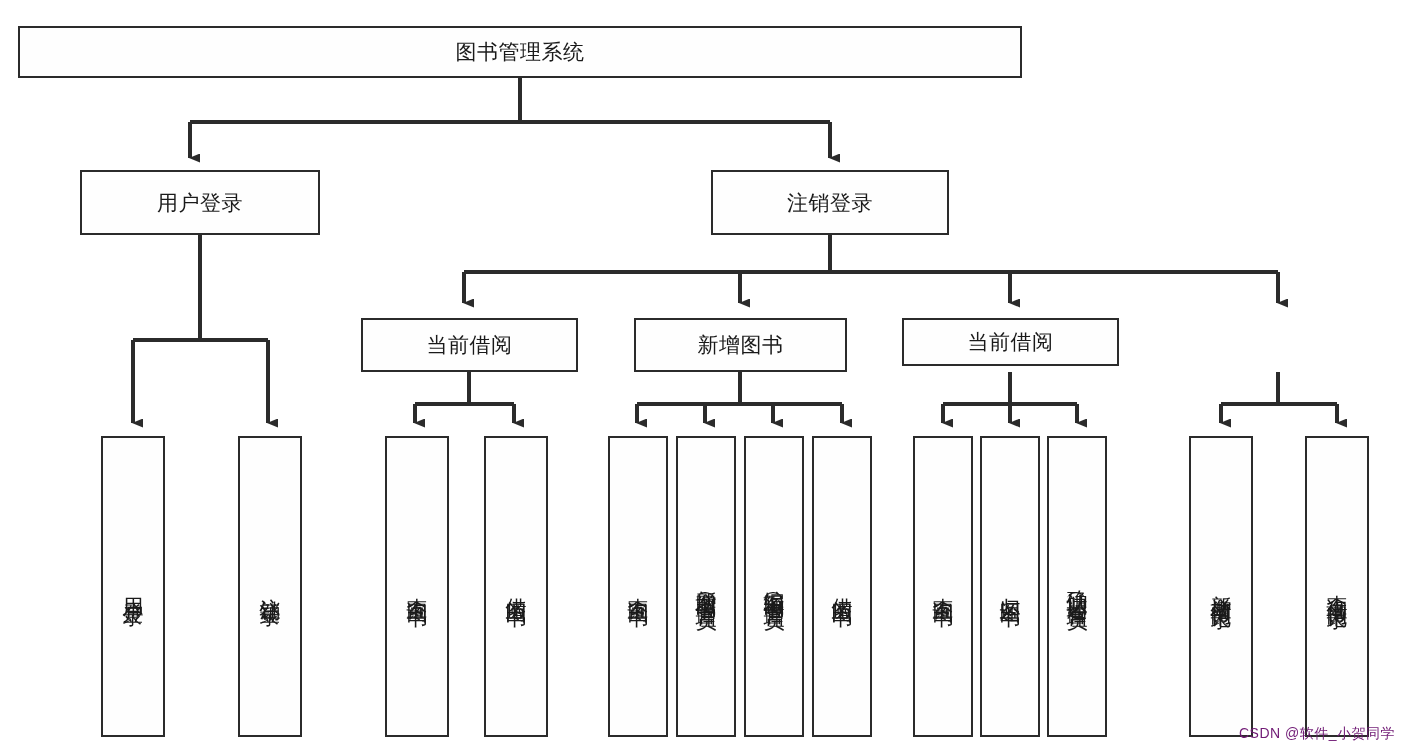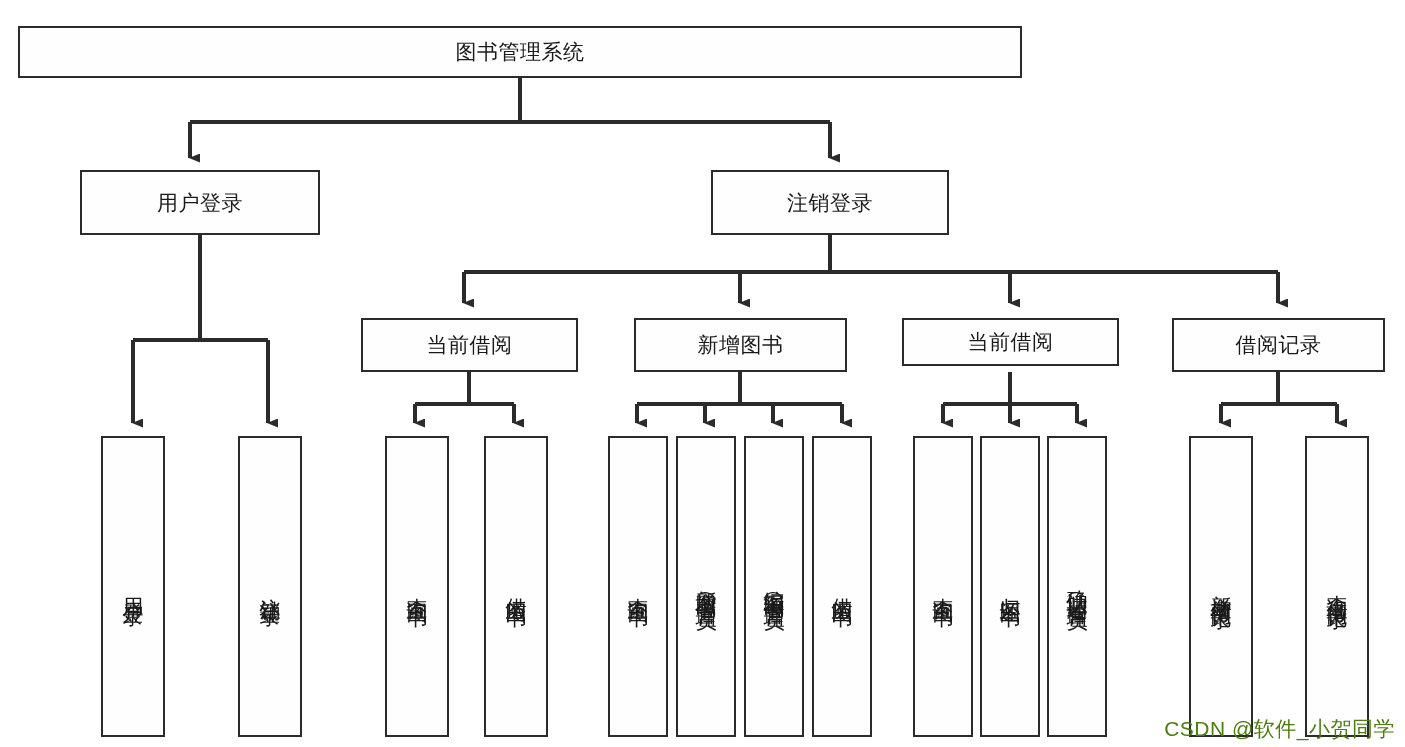--- a/index.html
+++ b/index.html
@@ -50,22 +50,22 @@
   .node.vertical .vtext {
     writing-mode: vertical-rl;
     text-orientation: upright;
     display: block;
     text-align: center;
   }
   .watermark {
     position: absolute;
     right: 10px;
     bottom: 4px;
-    font-size: 21px;
-    color: #4d7c0f;
+    font-size: 14px;
+    color: #701a75;
     letter-spacing: 0.5px;
     white-space: nowrap;
   }
 </style>
 </head>
 <body>
 
 <div id="canvas">
 
   <svg class="edges" viewBox="0 0 1405 747">
@@ -134,23 +134,20 @@
 
   <div class="node horizontal" style="left:361px; top:318px; width:217px; height:54px;">
     <span>当前借阅</span>
   </div>
   <div class="node horizontal" style="left:634px; top:318px; width:213px; height:54px;">
     <span>新增图书</span>
   </div>
   <div class="node horizontal" style="left:902px; top:318px; width:217px; height:48px;">
     <span>当前借阅</span>
   </div>
-  <div class="node horizontal" style="left:1172px; top:318px; width:213px; height:54px;">
-    <span>借阅记录</span>
-  </div>
 
   <div class="node vertical" style="left:101px; top:436px; width:64px; height:301px;">
     <span class="vtext">用户登录</span>
   </div>
   <div class="node vertical" style="left:238px; top:436px; width:64px; height:301px;">
     <span class="vtext">注销登录</span>
   </div>
 
   <div class="node vertical" style="left:385px; top:436px; width:64px; height:301px;">
     <span class="vtext">查询图书</span>

